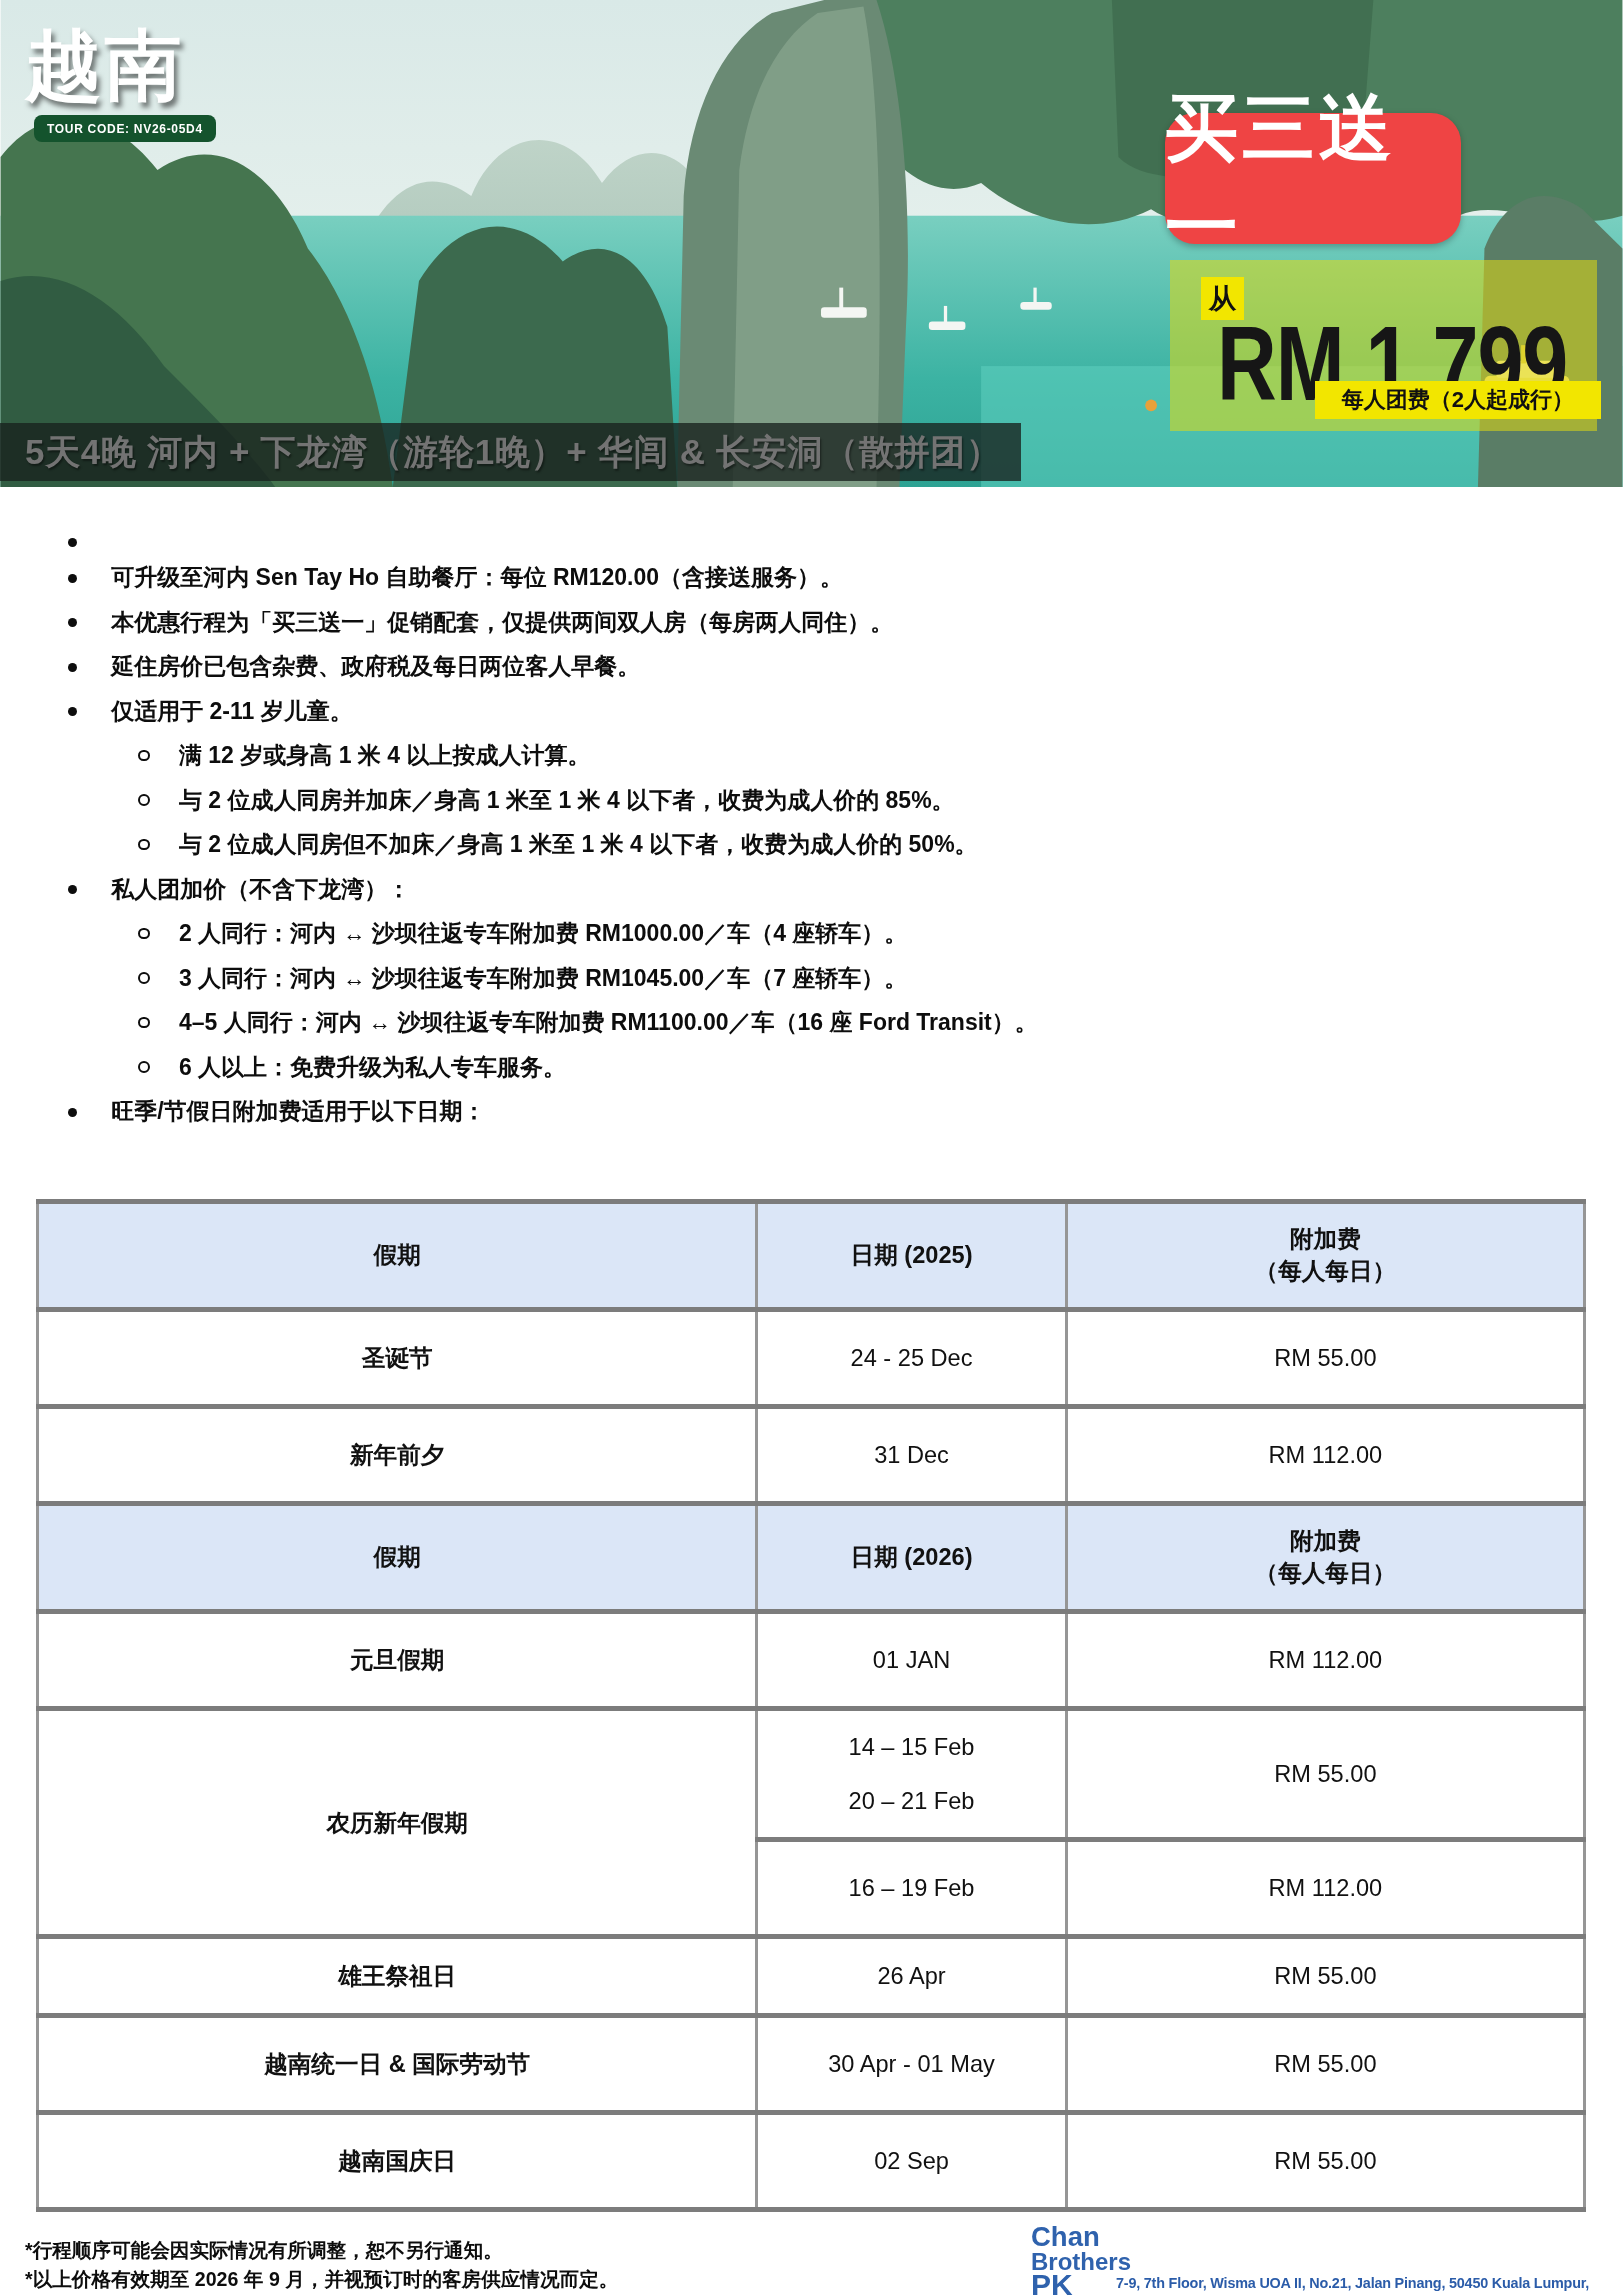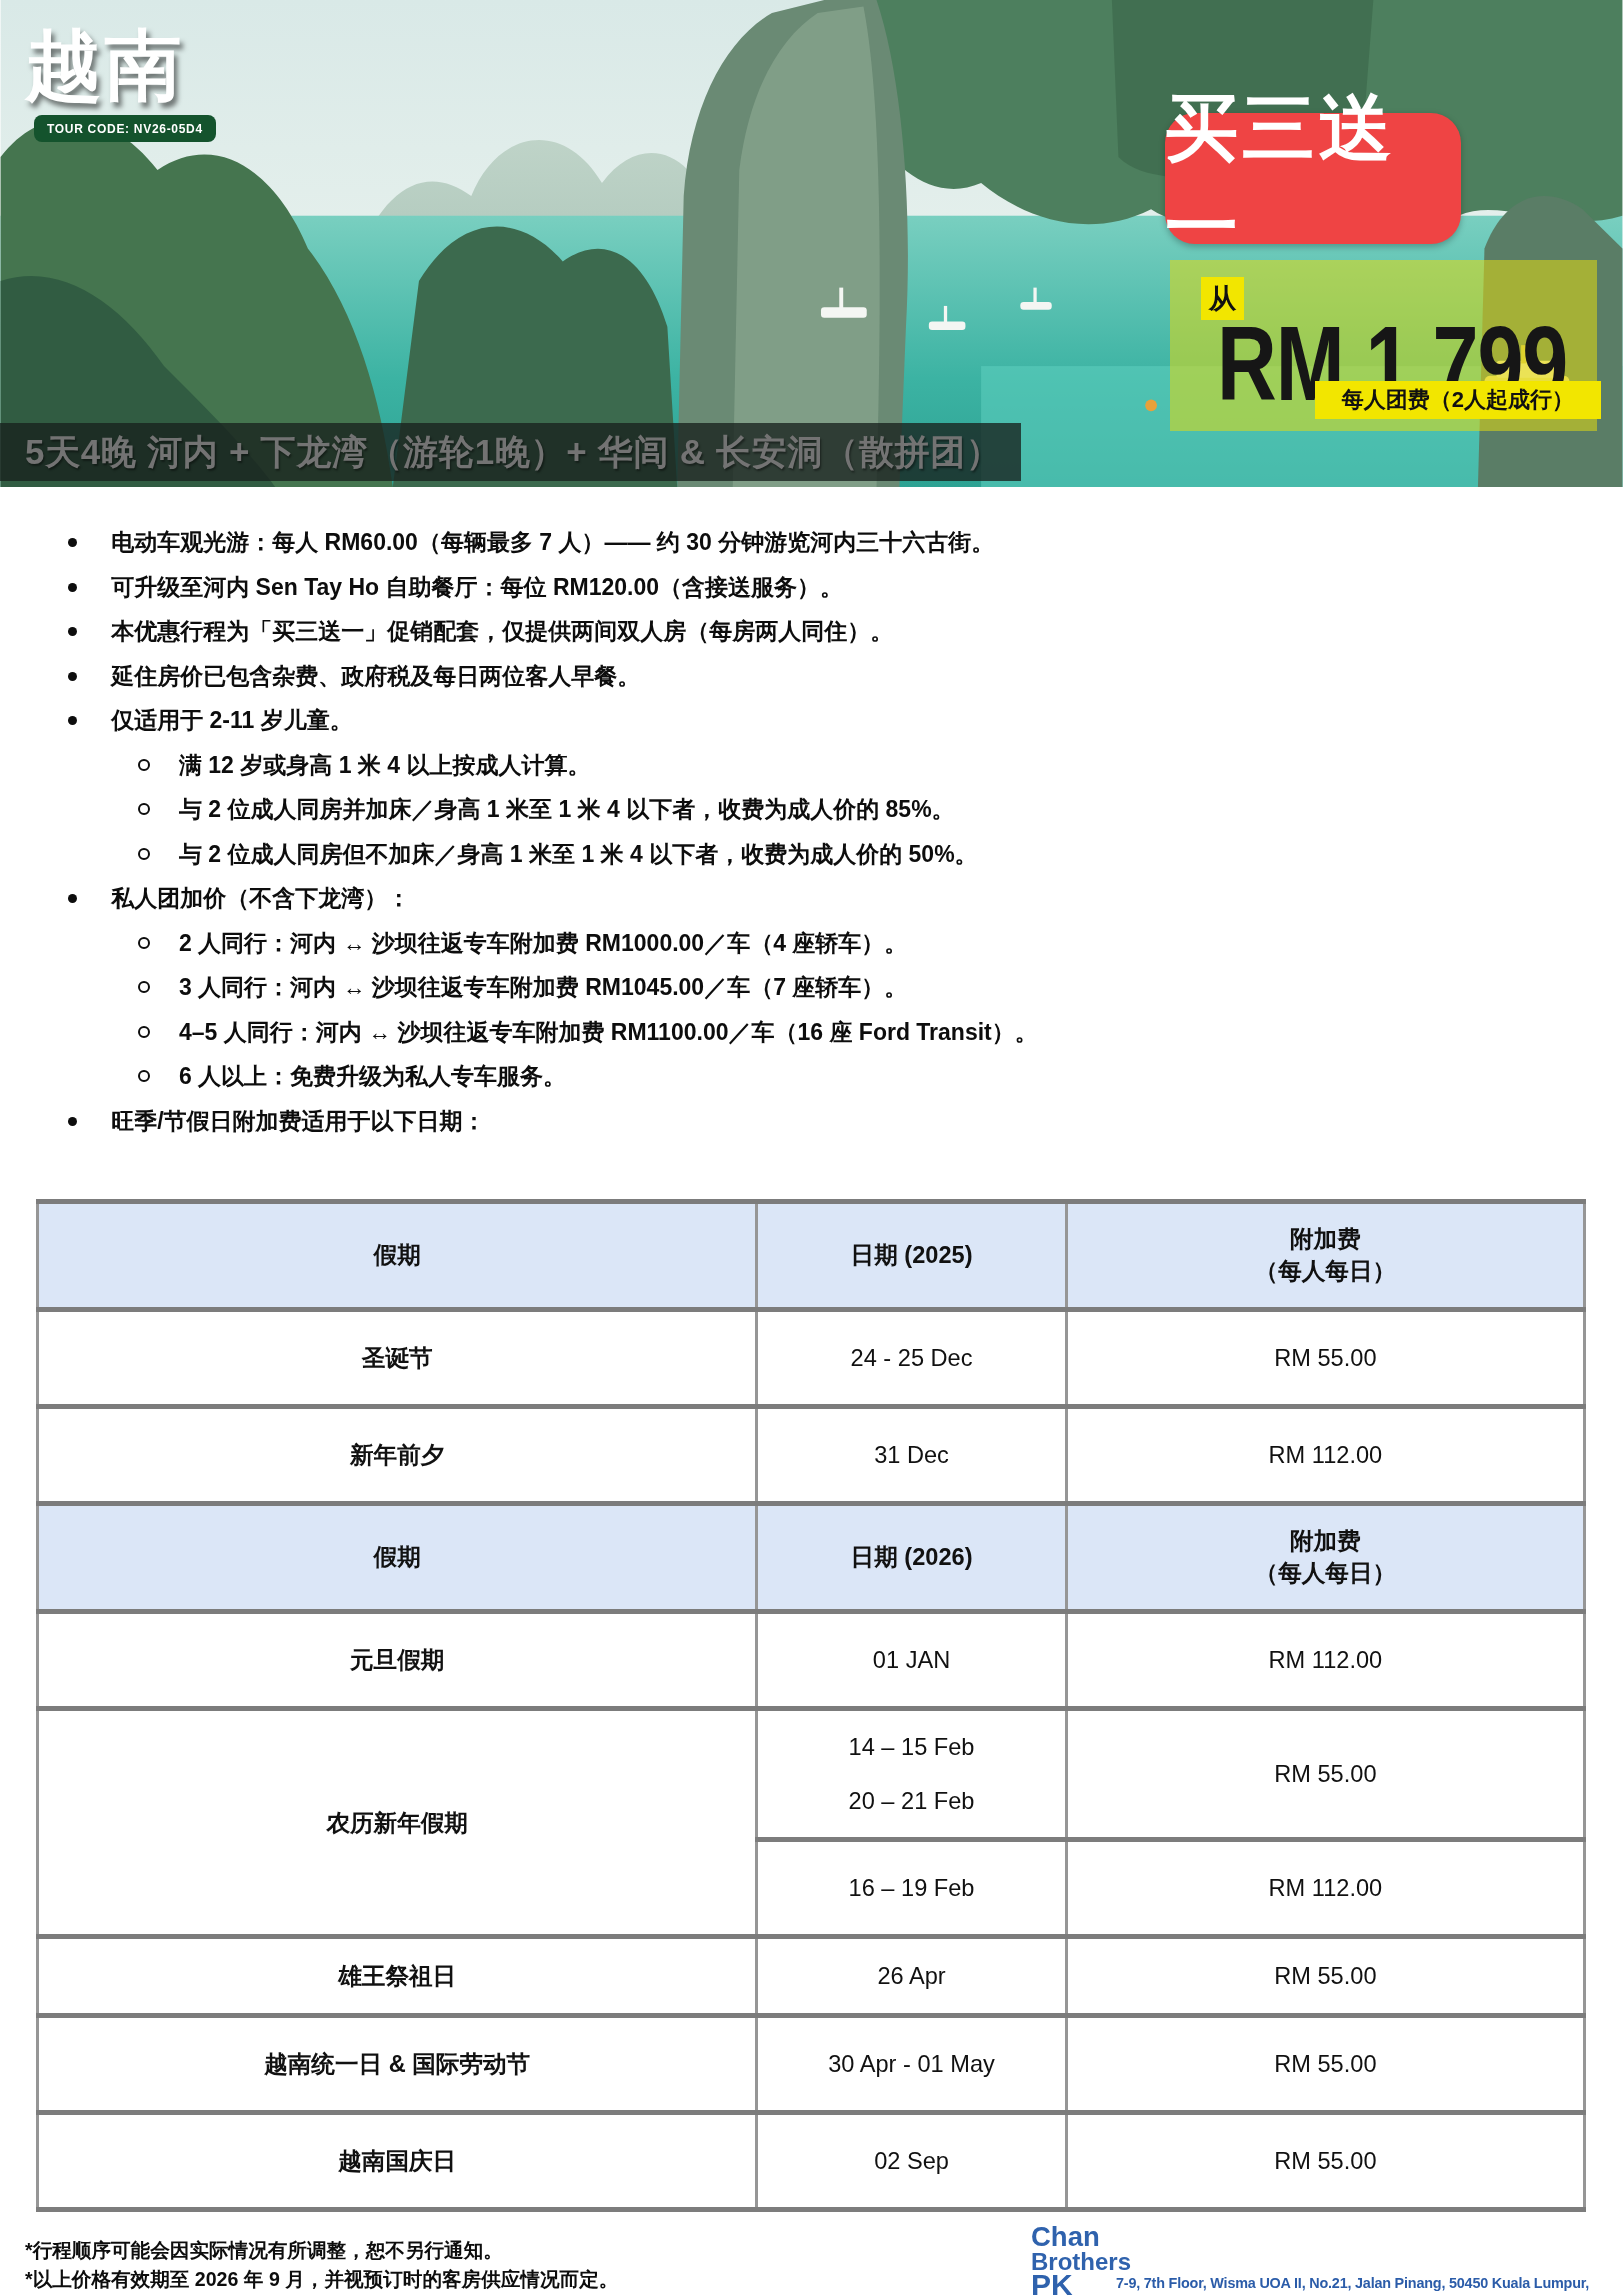--- a/index.html
+++ b/index.html
@@ -152,21 +152,20 @@
 
     <div class="hero-banner">
       <div class="hero-banner-text">5天4晚 河内 + 下龙湾（游轮1晚）+ 华闾 &amp; 长安洞（散拼团）</div>
     </div>
   </div>
 
   <div class="notes">
 
     <div class="note lv1">
         <span class="b1"></span>
-        <span class="txt">电动车观光游：每人 RM60.00（每辆最多 7 人）—— 约 30 分钟游览河内三十六古街。</span>
       </div>
     <div class="note lv1">
         <span class="b1"></span>
         <span class="txt">可升级至河内 Sen Tay Ho 自助餐厅：每位 RM120.00（含接送服务）。</span>
       </div>
     <div class="note lv1">
         <span class="b1"></span>
         <span class="txt">本优惠行程为「买三送一」促销配套，仅提供两间双人房（每房两人同住）。</span>
       </div>
     <div class="note lv1">

